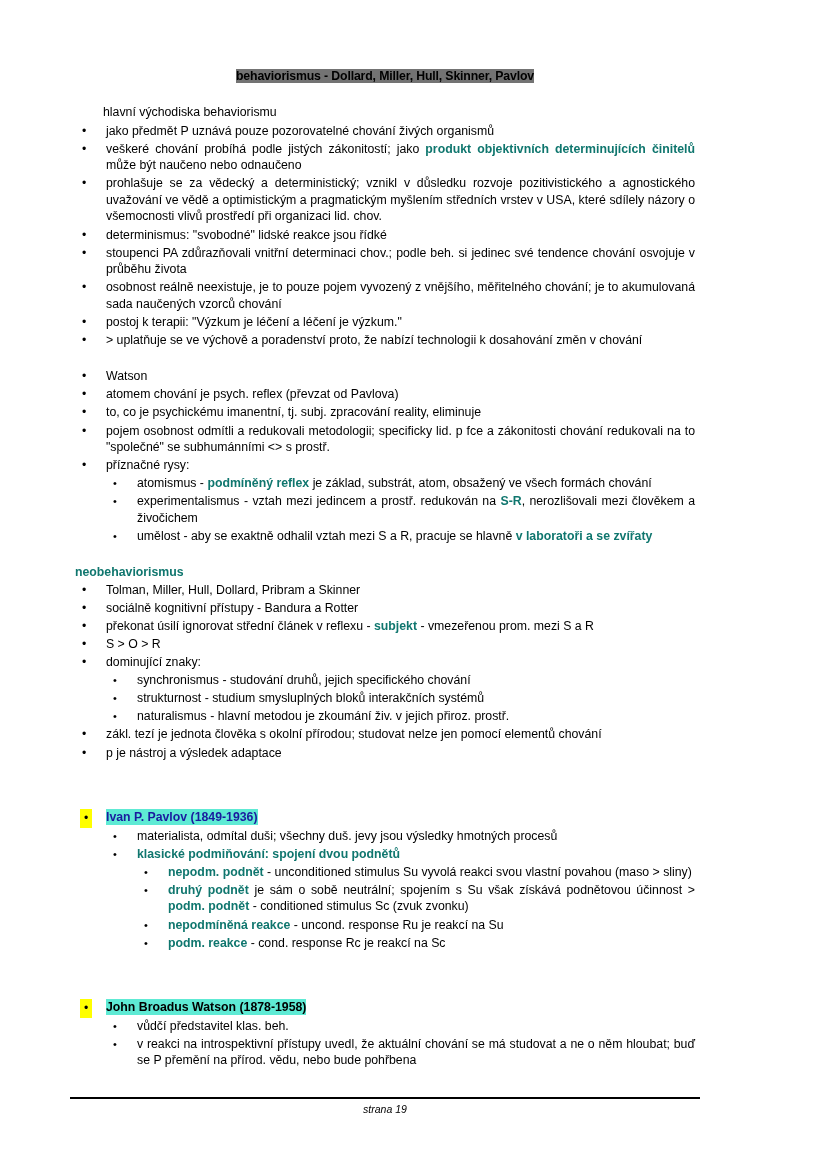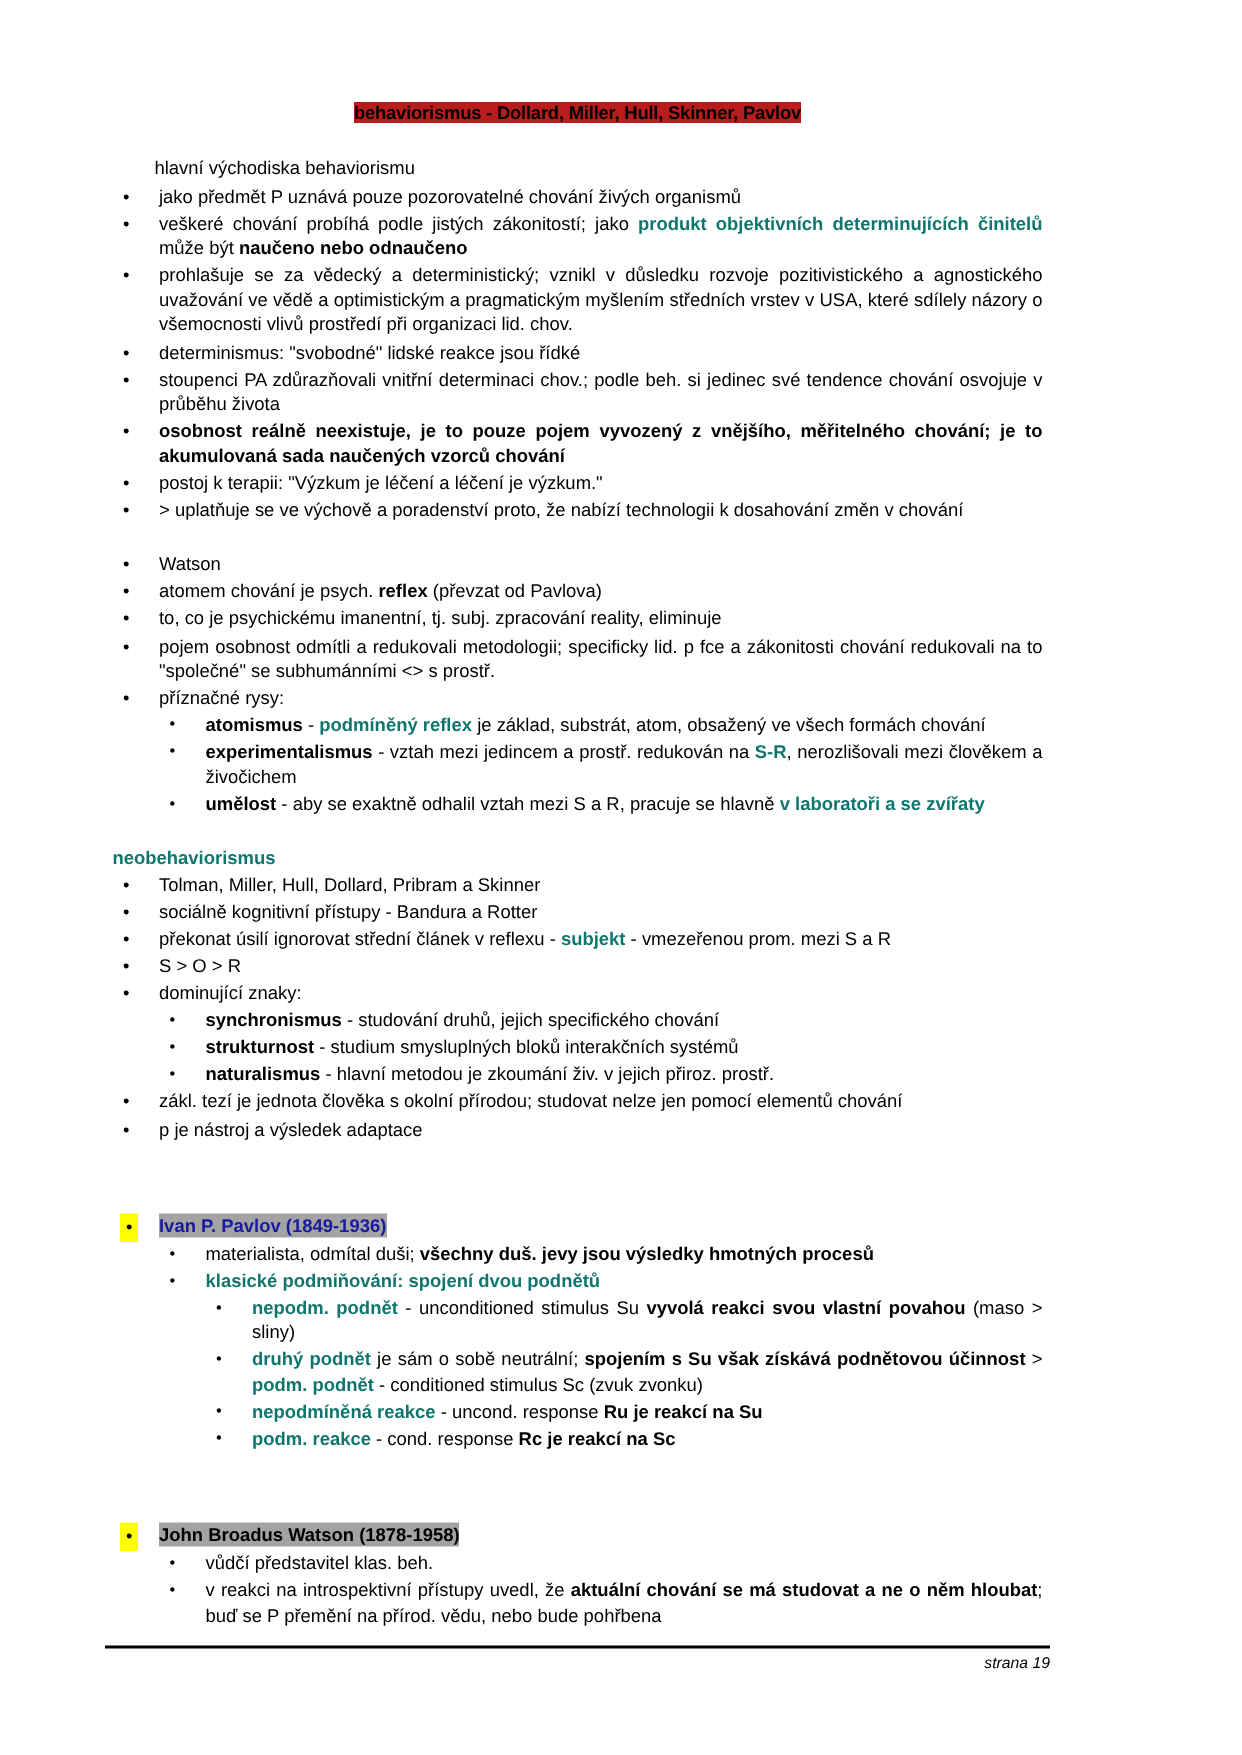--- a/index.html
+++ b/index.html
@@ -33,21 +33,21 @@
     width: 620px;
   }
 
   
   .doc-title-wrap {
     text-align: center;
     margin: 0 0 20px 0;
   }
   .doc-title {
     display: inline;
-    background: #b91c1c;
+    background: #737373;
     color: #000000;
     font-weight: bold;
     font-size: 12.3px;
     line-height: 16px;
     letter-spacing: -0.15px;
   }
 
   
   .lead {
     font-size: 12.3px;
@@ -55,21 +55,21 @@
     margin: 16px 0 2px 0;
     color: #000;
     padding-left: 28px;
   }
 
   .sec-head {
     font-size: 12.3px;
     line-height: 16.5px;
     margin: 0 0 1px 0;
   }
-  .b { font-weight: bold; }
+  .b { font-weight: normal; }
   .bluebold { color: #0f766e; font-weight: bold; }
 
   
   ul.lvl1, ul.lvl2 {
     list-style: none;
     margin: 0;
     padding: 0;
   }
   ul.lvl1 > li {
     position: relative;
@@ -115,21 +115,21 @@
   
   .person-block { margin-top: 20px; }
   .person-head {
     position: relative;
     padding-left: 31px;
     font-size: 12.3px;
     line-height: 17px;
     margin: 0 0 2px 0;
   }
   .person-hl {
-    background: #a3a3a3;
+    background: #5eead4;
     font-weight: bold;
     padding: 1px 0 1px 0;
   }
   .person-head .bullet {
     position: absolute;
     left: 5px;
     top: 0;
     background: #ffff00;
     padding: 1px 4px 1px 4px;
     color: #000;
@@ -148,21 +148,21 @@
     top: 1097px;
     width: 630px;
   }
   .footer-rule {
     border: 0;
     border-top: 2px solid #000;
     margin: 0 0 4px 0;
     width: 100%;
   }
   .footer-text {
-    text-align: right;
+    text-align: center;
     font-style: italic;
     font-size: 10.5px;
     color: #000;
   }
 </style>
 </head>
 <body>
 
 <div class="page">
 

